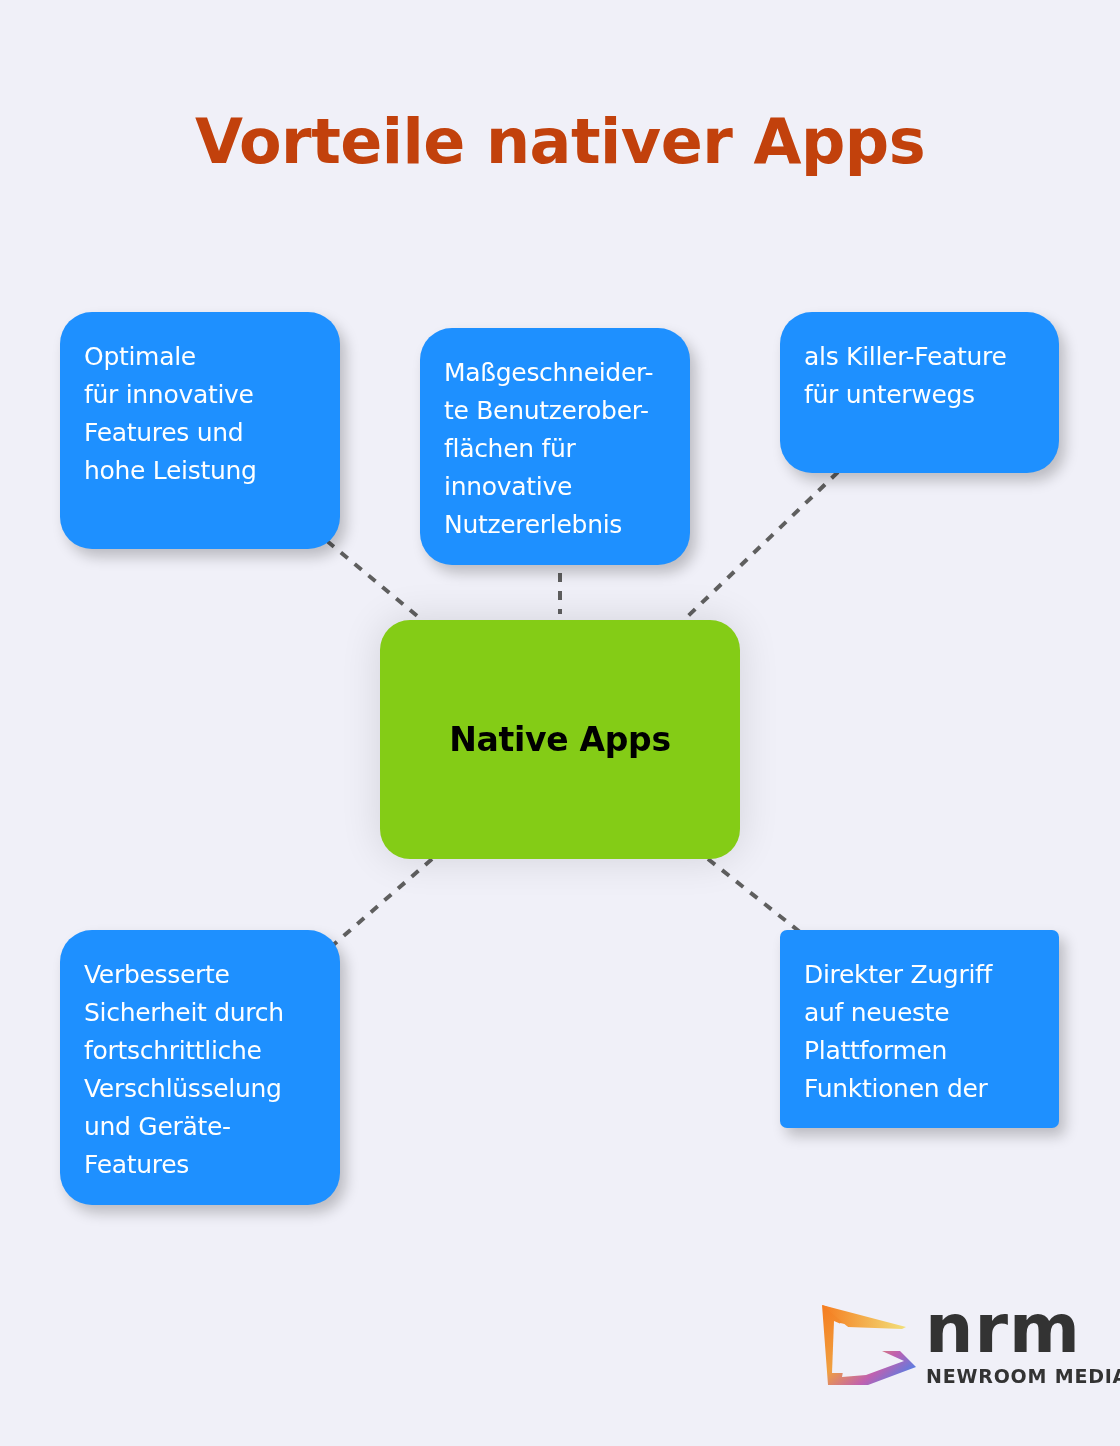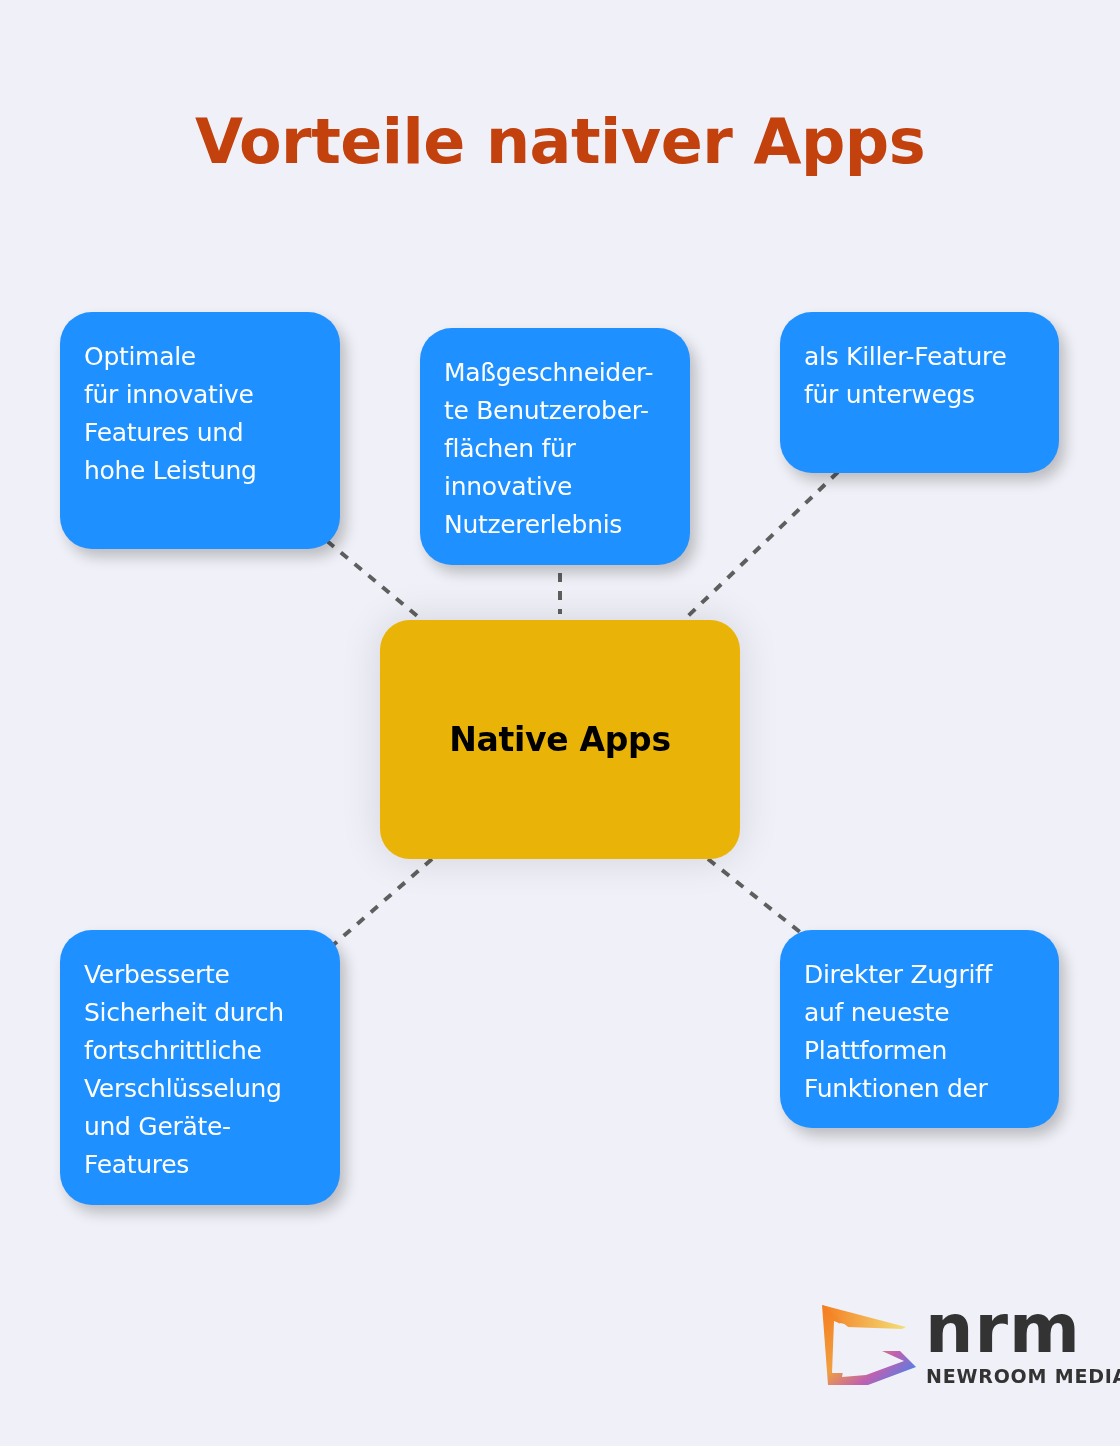--- a/index.html
+++ b/index.html
@@ -29,21 +29,21 @@
       font-size: 25px;
       line-height: 38px;
       font-family: "DejaVu Sans", sans-serif;
       font-weight: normal;
       letter-spacing: -0.3px;
     }
     .box .line { display: block; white-space: nowrap; }
     .center {
       position: absolute;
       left: 380px; top: 620px; width: 360px; height: 239px;
-      background: #eab308;
+      background: #84cc16;
       border-radius: 30px;
       box-shadow: 0 0 40px rgba(0,0,0,0.12);
       display: flex; align-items: center; justify-content: center;
     }
     .center span {
       font-size: 33px; font-weight: bold; color: #000;
       font-family: "DejaVu Sans", sans-serif;
       letter-spacing: -0.3px;
     }
     .logo { position: absolute; left: 818px; top: 1303px; width: 245px; height: 85px; }
@@ -102,21 +102,21 @@
 
 <div class="box" style="left:60px; top:930px; width:280px; height:275px;">
   <span class="line">Verbesserte</span>
   <span class="line">Sicherheit durch</span>
   <span class="line">fortschrittliche</span>
   <span class="line">Verschlüsselung</span>
   <span class="line">und Geräte-</span>
   <span class="line">Features</span>
 </div>
 
-<div class="box" style="left:780px; top:930px; width:279px; height:198px;">
+<div class="box" style="left:780px; top:930px; width:279px; height:198px;border-radius:7px;">
   <span class="line">Direkter Zugriff</span>
   <span class="line">auf neueste</span>
   <span class="line">Plattformen</span>
   <span class="line">Funktionen der</span>
 </div>
 
 <div class="logo">
   <svg width="100" height="85" viewBox="0 0 100 85">
     <defs>
       <linearGradient id="lg1" x1="0" y1="0" x2="1" y2="1">

